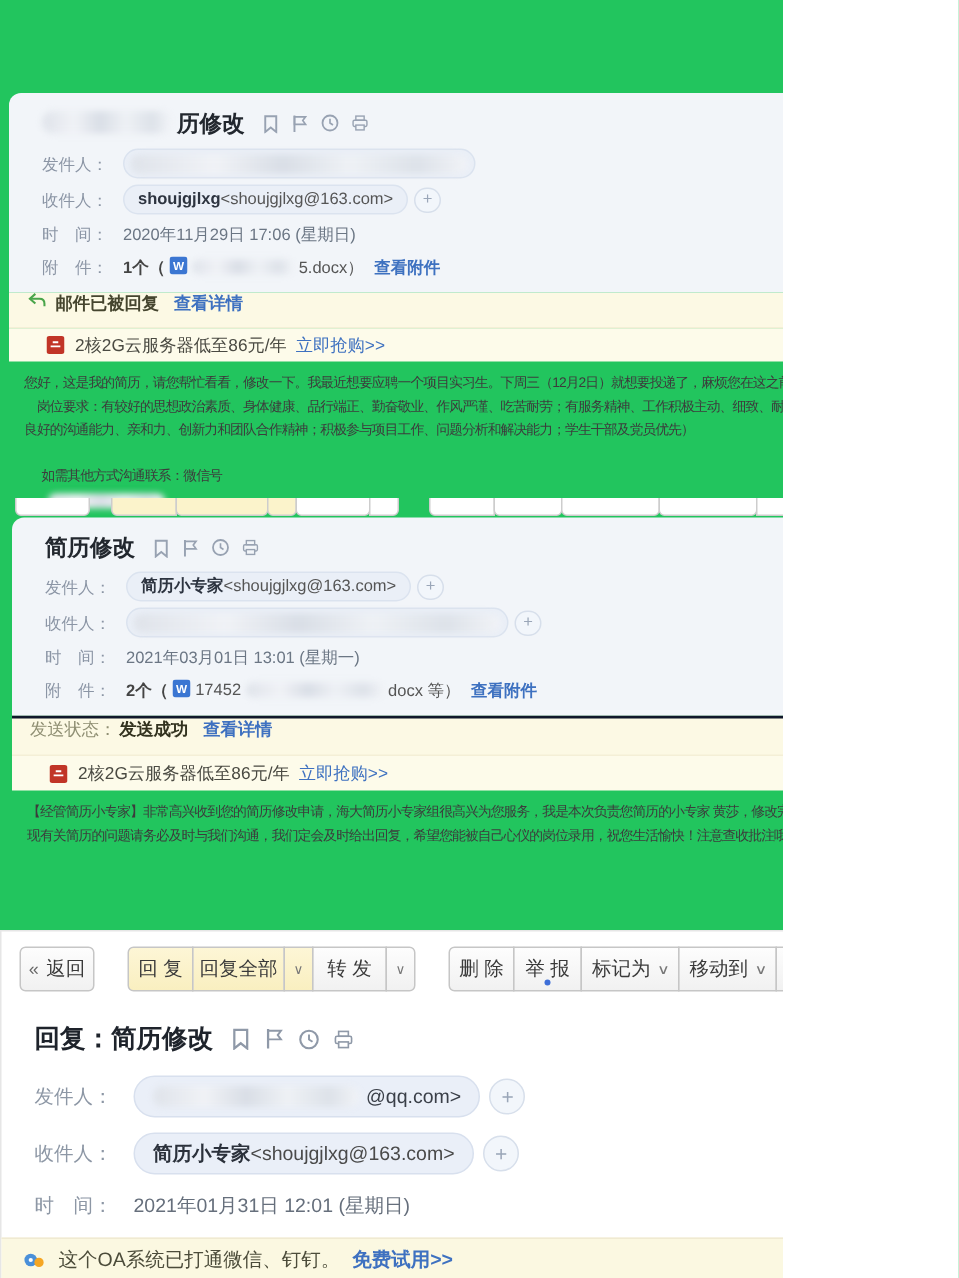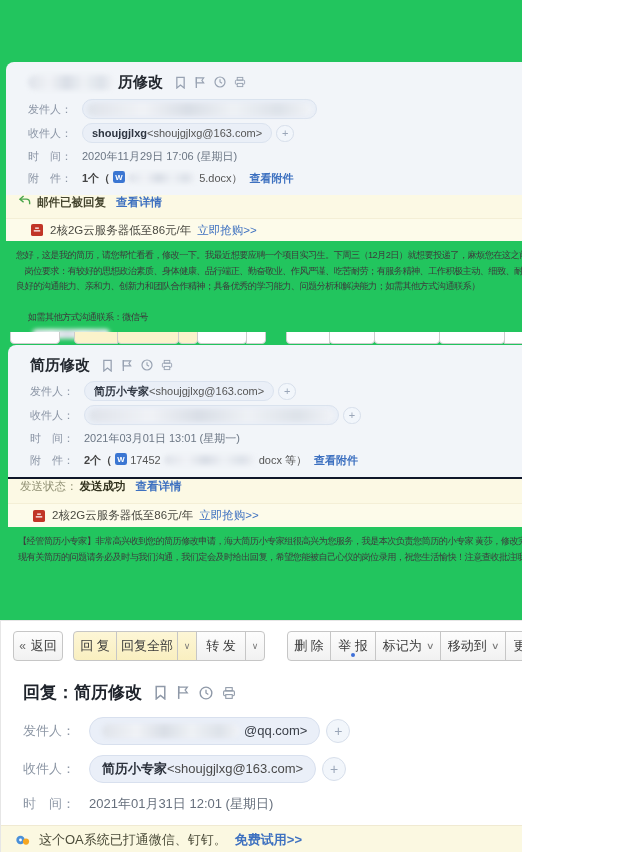--- a/index.html
+++ b/index.html
@@ -48,21 +48,21 @@
   .status-label{color:#8f8f73;}
   .status-value{font-weight:bold;color:#33331f;margin-left:2px;}
   .scroll-pill{position:absolute;left:619px;top:52px;width:6px;height:44px;border-radius:3px;
     background:linear-gradient(180deg,#3c3f66 0%,#3c3f66 28%,#6ec93f 58%,#19d0c9 100%);}
 
   
   .panel3{position:absolute;left:0;top:620px;width:637px;height:232px;border:1px solid #e6e6e6;border-bottom:none;background:#fff;box-sizing:border-box;}
   .toolbar{display:flex;align-items:center;padding:10px 0 0 12px;}
   .tbtn{height:30px;box-sizing:border-box;border:1px solid #c6c6c6;background:linear-gradient(#fdfdfd,#f1f1f1);
         font-size:13px;color:#3a3a3a;display:inline-flex;align-items:center;justify-content:center;cursor:pointer;position:relative;white-space:pre;}
-  .tbtn.yellow{background:linear-gradient(#fdf6d6,#f9efc0);}
+  .tbtn.yellow{background:linear-gradient(#fdf6d6,#f9efc0);margin-left:12px;}
   .tbtn .chev{font-size:9px;color:#777;margin-left:5px;transform:scaleX(1.3);}
   .chevbtn{font-size:9px;color:#777;transform:none;}
   .btn-single{border-radius:4px;}
   .bgroup{display:flex;}
   .bgroup .tbtn+.tbtn{margin-left:-1px;}
   .bgroup .tbtn:first-child{border-radius:4px 0 0 4px;}
   .bgroup .tbtn:last-child{border-radius:0 4px 4px 0;}
   .dot:after{content:"";position:absolute;left:50%;bottom:3px;width:4px;height:4px;margin-left:-2px;border-radius:50%;background:#3e6fd8;}
   .w-back{width:50px;} .w-reply{width:44px;} .w-replyall{width:62px;} .w-chev{width:20px;}
   .w-fwd{width:50px;} .w-del{width:44px;} .w-report{width:46px;} .w-mark{width:66px;} .w-move{width:66px;} .w-more{width:58px;}
@@ -173,21 +173,21 @@
       <span>2核2G云服务器低至86元/年</span>
       <span class="link" style="margin-left:6px;">立即抢购&gt;&gt;</span>
       <span class="ad-right">
         <span>[广告]</span>
         <span style="cursor:pointer;">×</span>
       </span>
     </div>
     <div class="body-lines">
         <div class="body-line">您好，这是我的简历，请您帮忙看看，修改一下。我最近想要应聘一个项目实习生。下周三（12月2日）就想要投递了，麻烦您在这之前能给出意见或修改，谢谢！</div>
         <div class="body-line">　岗位要求：有较好的思想政治素质、身体健康、品行端正、勤奋敬业、作风严谨、吃苦耐劳；有服务精神、工作积极主动、细致、耐心、策划执行、抗压能力强；具备</div>
-        <div class="body-line">良好的沟通能力、亲和力、创新力和团队合作精神；具备优秀的学习能力、问题分析和解决能力；如需其他方式沟通联系）</div>
+        <div class="body-line">良好的沟通能力、亲和力、创新力和团队合作精神；积极参与项目工作、问题分析和解决能力；学生干部及党员优先）</div>
       </div>
     <div class="wechat-row" style="padding:0 10px;">
       <span>如需其他方式沟通联系：微信号</span>
       <span class="blur" style="width:78px;height:10px;margin-left:4px;"></span>
     </div>
   </div>
 
   <div class="sliver">
     <span class="stub w-back btn-single" style="border-radius:4px;"></span>
       <span class="sgap"></span>

